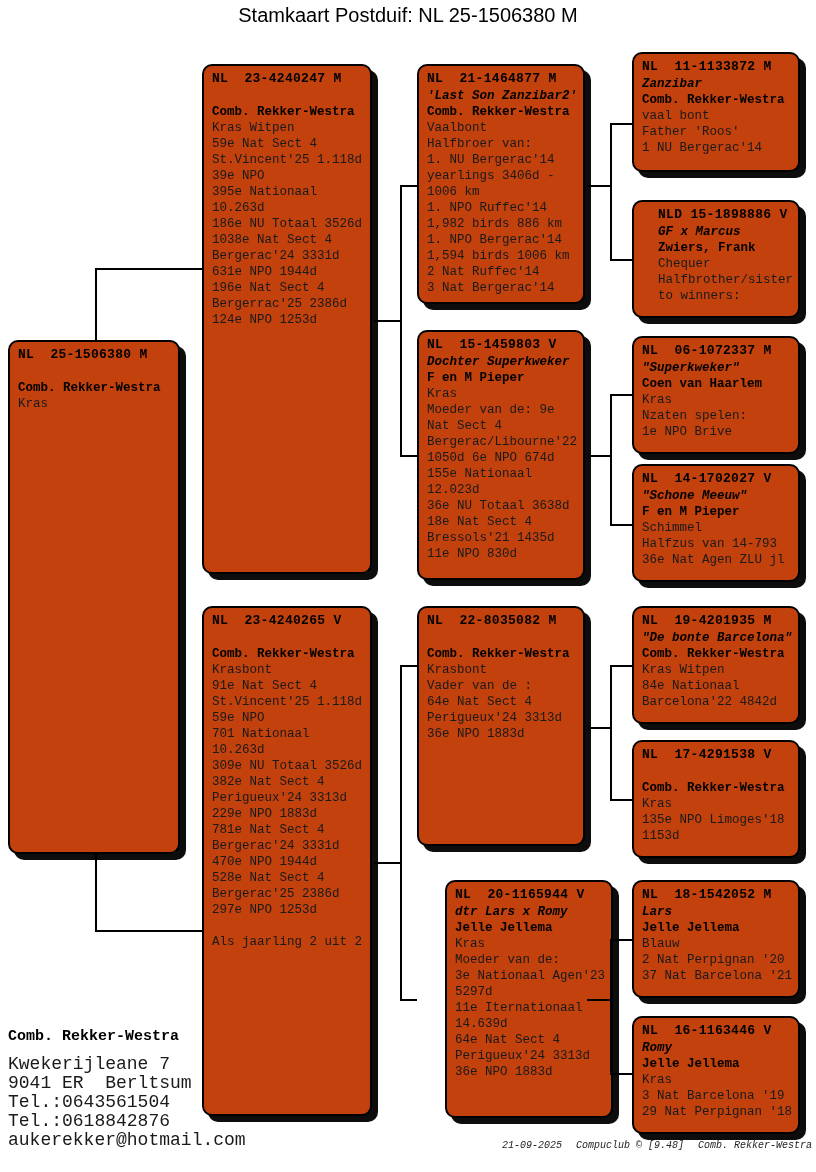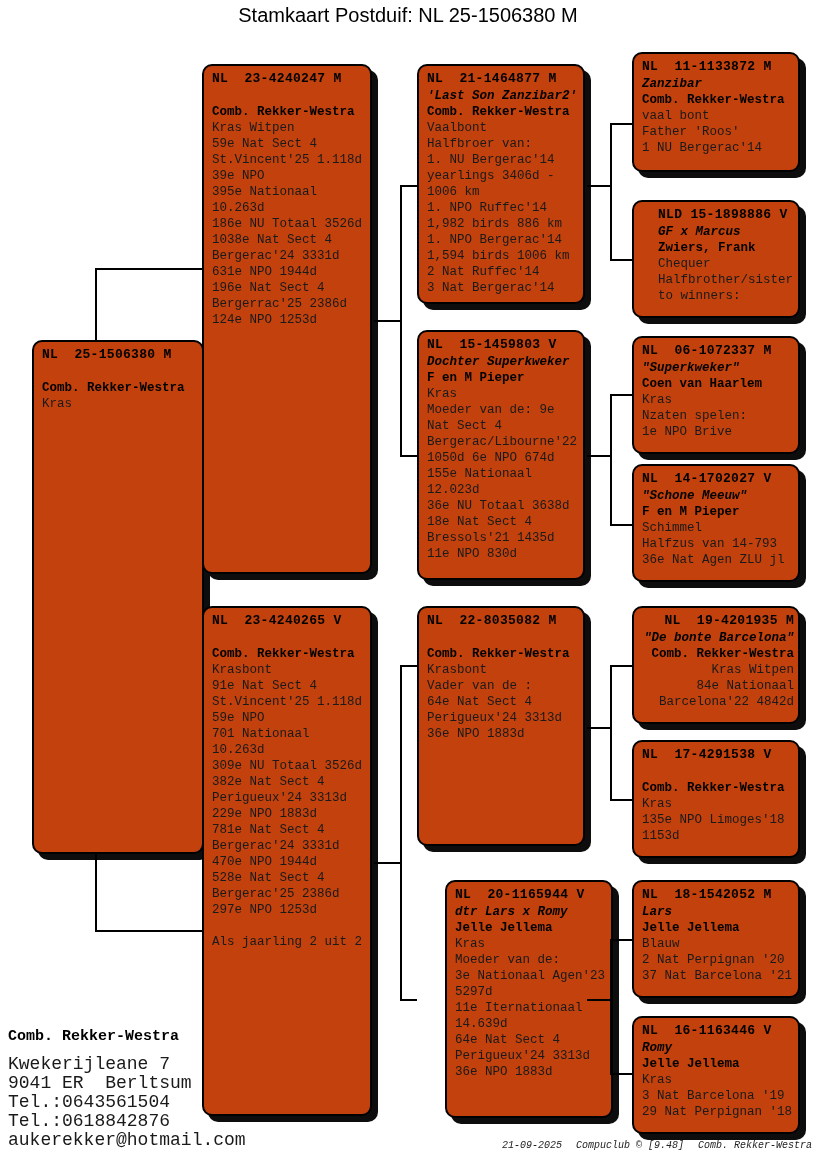--- a/index.html
+++ b/index.html
@@ -44,21 +44,21 @@
   }
   .footer span{margin-left:14px;}
 </style>
 </head>
 <body>
 
 <div class="page">
   <h1 class="title">Stamkaart Postduif: NL  25-1506380 M</h1>
 
   <div id="canvas" style="position:absolute;left:0;top:0;width:816px;height:1172px;">
-      <div class="pbox" style="left: 8px; top: 340px; width: 172px; height: 514px; margin-left: 24px;">
+      <div class="pbox" style="left: 8px; top: 340px; width: 172px; height: 514px;">
         <div class="ring">NL  25-1506380 M</div>
         <div class="line plain"></div>
         <div class="line bold">Comb. Rekker-Westra</div>
         <div class="line plain">Kras</div>
       </div>
       <div class="pbox" style="left: 202px; top: 64px; width: 170px; height: 510px;">
         <div class="ring">NL  23-4240247 M</div>
         <div class="line plain"></div>
         <div class="line bold">Comb. Rekker-Westra</div>
         <div class="line plain">Kras Witpen</div>
@@ -179,21 +179,21 @@
         <div class="line plain">1e NPO Brive</div>
       </div>
       <div class="pbox" style="left: 632px; top: 464px; width: 168px; height: 118px;">
         <div class="ring">NL  14-1702027 V</div>
         <div class="line bi">"Schone Meeuw"</div>
         <div class="line bold">F en M Pieper</div>
         <div class="line plain">Schimmel</div>
         <div class="line plain">Halfzus van 14-793</div>
         <div class="line plain">36e Nat Agen ZLU jl</div>
       </div>
-      <div class="pbox" style="left: 632px; top: 606px; width: 168px; height: 118px; text-align: right;">
+      <div class="pbox" style="left: 632px; top: 606px; width: 168px; height: 118px;">
         <div class="ring">NL  19-4201935 M</div>
         <div class="line bi">"De bonte Barcelona"</div>
         <div class="line bold">Comb. Rekker-Westra</div>
         <div class="line plain">Kras Witpen</div>
         <div class="line plain">84e Nationaal</div>
         <div class="line plain">Barcelona'22 4842d</div>
       </div>
       <div class="pbox" style="left: 632px; top: 740px; width: 168px; height: 118px;">
         <div class="ring">NL  17-4291538 V</div>
         <div class="line plain"></div>

